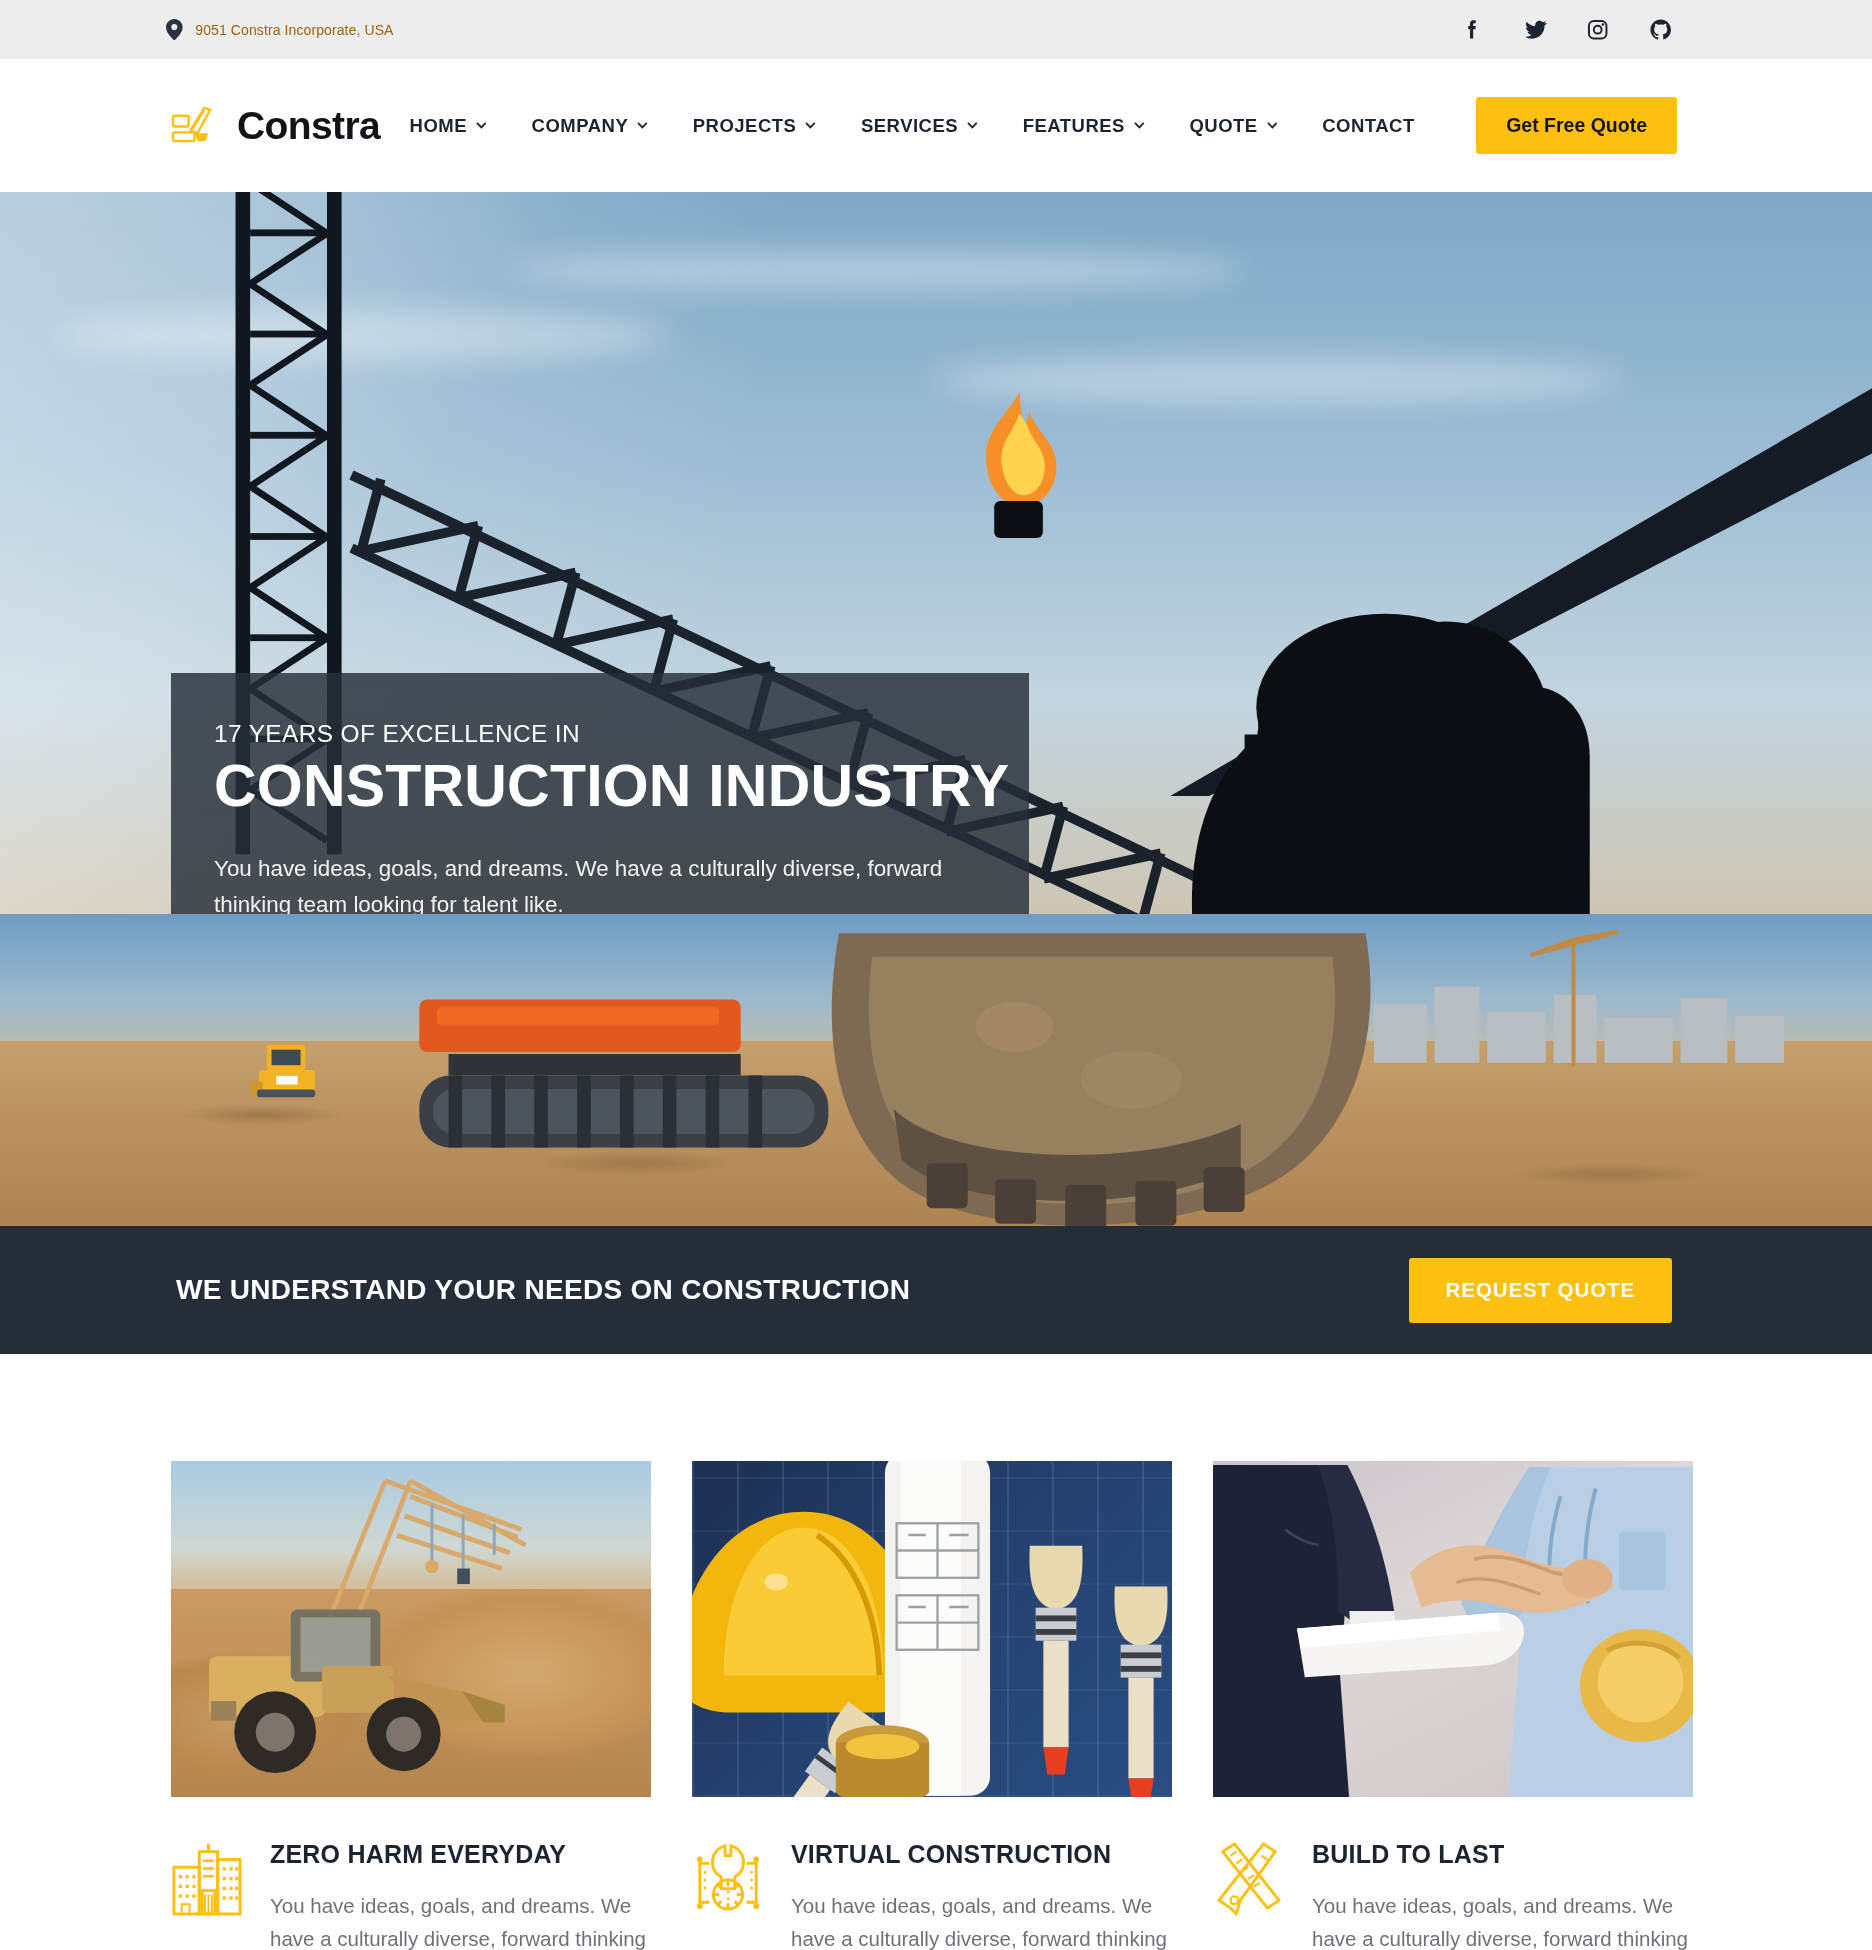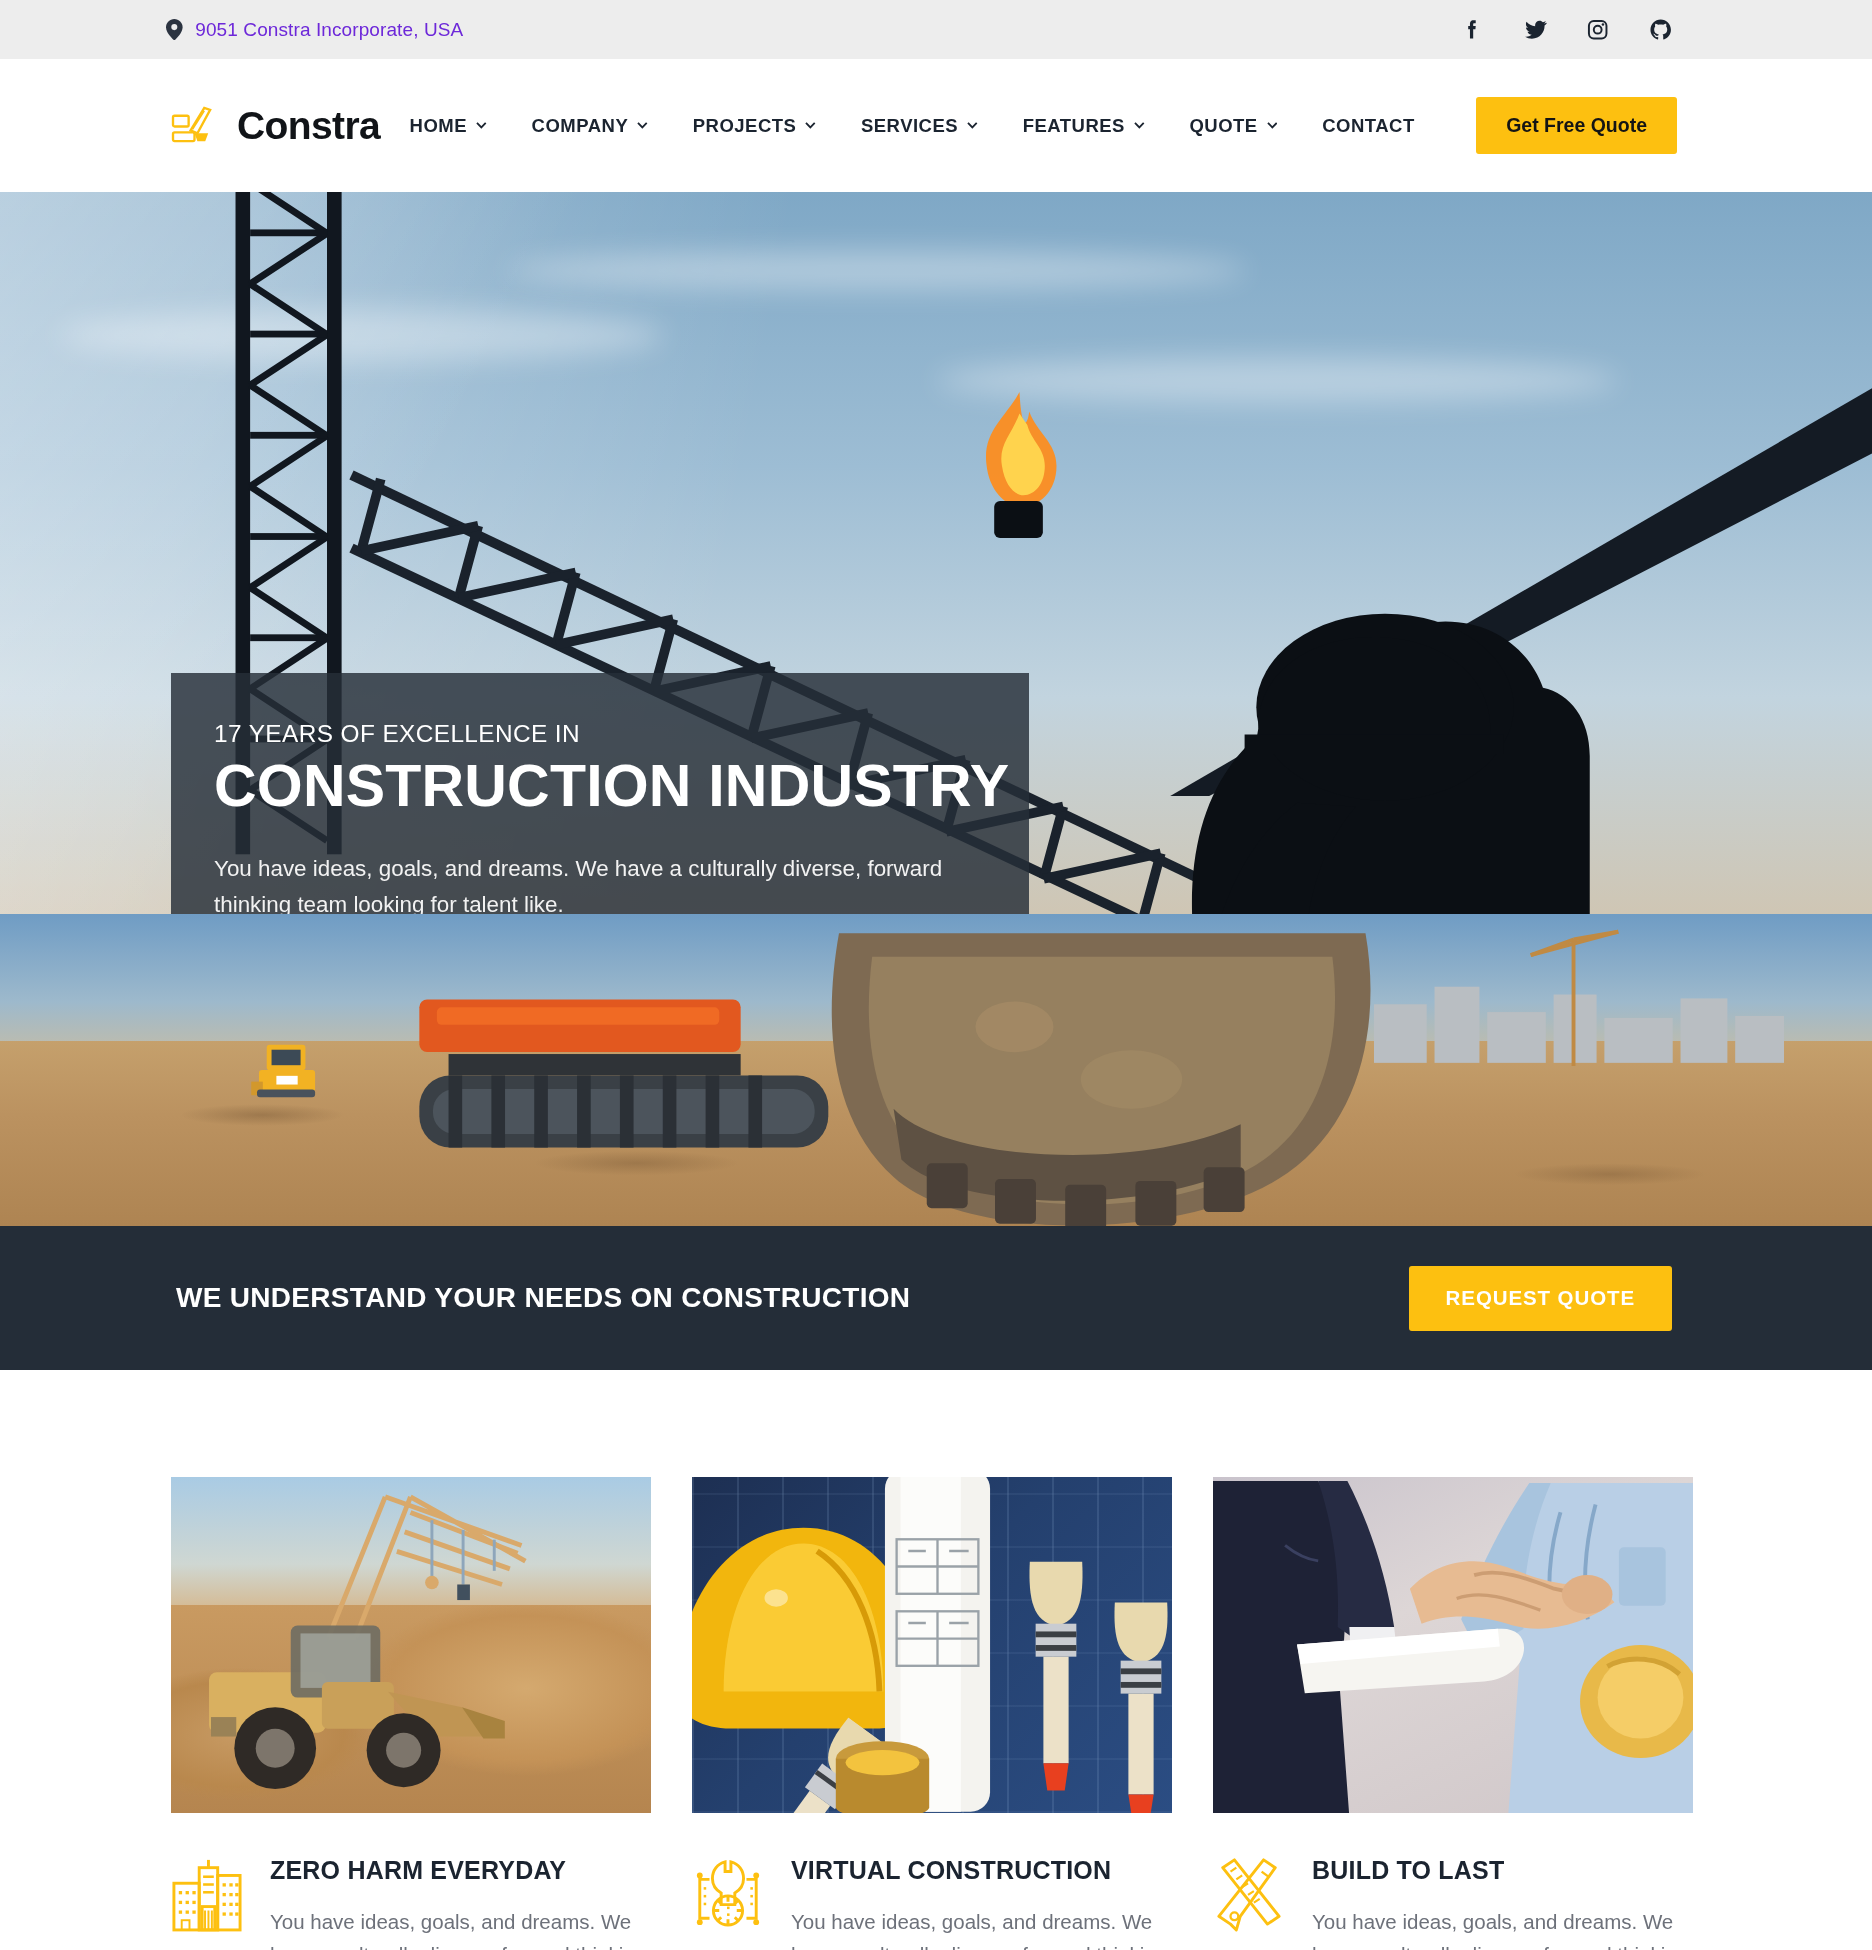--- a/index.html
+++ b/index.html
@@ -16,21 +16,21 @@
     height:59px;
     background:#ededed;
     display:flex;
     align-items:center;
     justify-content:space-between;
     padding:0 200px 0 166px;
   }
   .topbar-left { display:flex; align-items:center; gap:12.7px; }
   .pin-icon { width:16.6px; height:21.5px; display:block; }
   .topbar-addr {
-    font-size:19px; color:#6d28d9; letter-spacing:0.1px;text-align:center;
+    font-size:14px; color:#a16207; letter-spacing:0.1px;text-align:center;
   }
   .topbar-social { display:flex; align-items:center; gap:39px; }
   .soc { width:23.4px; height:23.4px; display:block; fill:#1b2430; }
 
   
   .header {
     height:133px;
     background:#fff;
     display:flex;
     align-items:center;
@@ -146,21 +146,21 @@
   }
   .skyline { position:absolute; right:88px; top:55px; width:410px; height:94px; }
   .cat-dozer { position:absolute; left:249px; bottom:125px; width:78px; height:60px; }
   .tracks { position:absolute; left:419px; bottom:59px; width:507px; height:185px; }
   .bucket { position:absolute; left:800px; bottom:0px; width:624px; height:293px; }
   .crane-sm { position:absolute; right:244px; top:5.9px; width:107px; height:146px; }
 
   
   .cta {
     background:#242d38;
-    height:144px;
+    height:128px;
     display:flex; align-items:center; justify-content:space-between;
     padding:0 200px 0 176px;
   }
   .cta-title {
     font-size:28px; font-weight:bold; color:#fff; letter-spacing:0.3px;
   }
   .btn-request {
     background:#fdc010; color:#ffffff;
     font-size:20.5px; font-weight:bold; letter-spacing:0.9px;
     padding:20.5px 37px; border:none; border-radius:2.9px;

